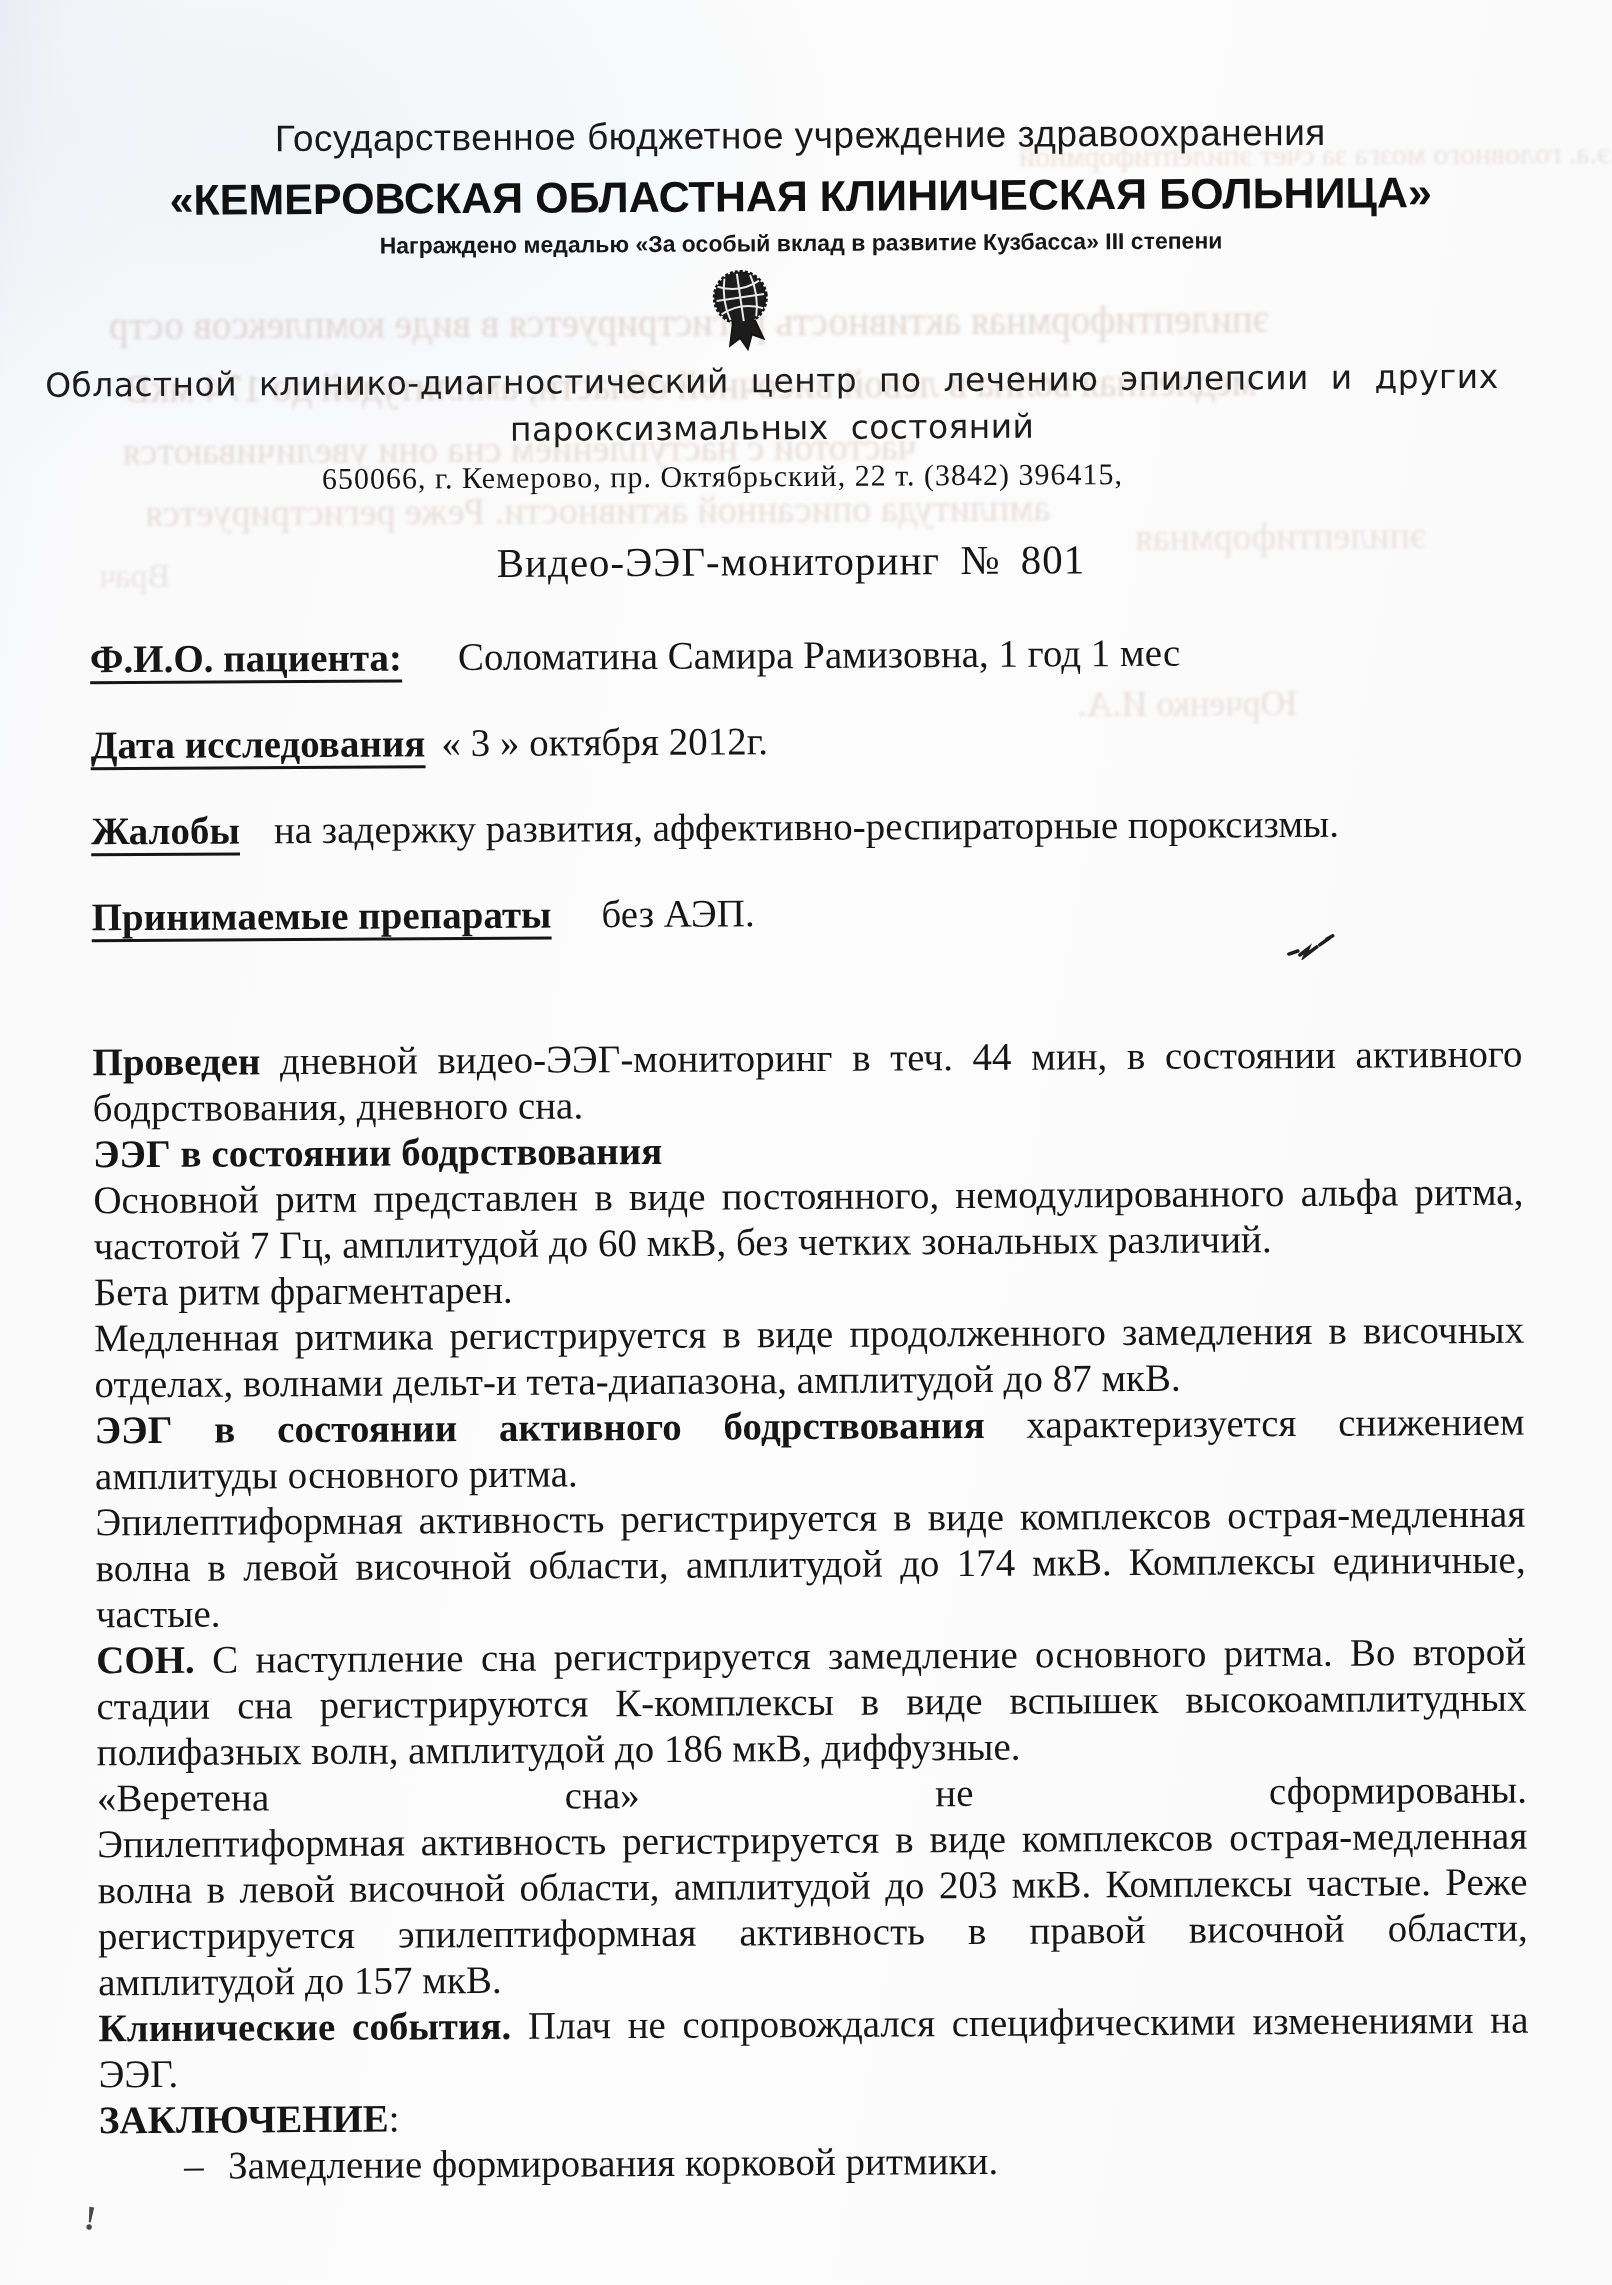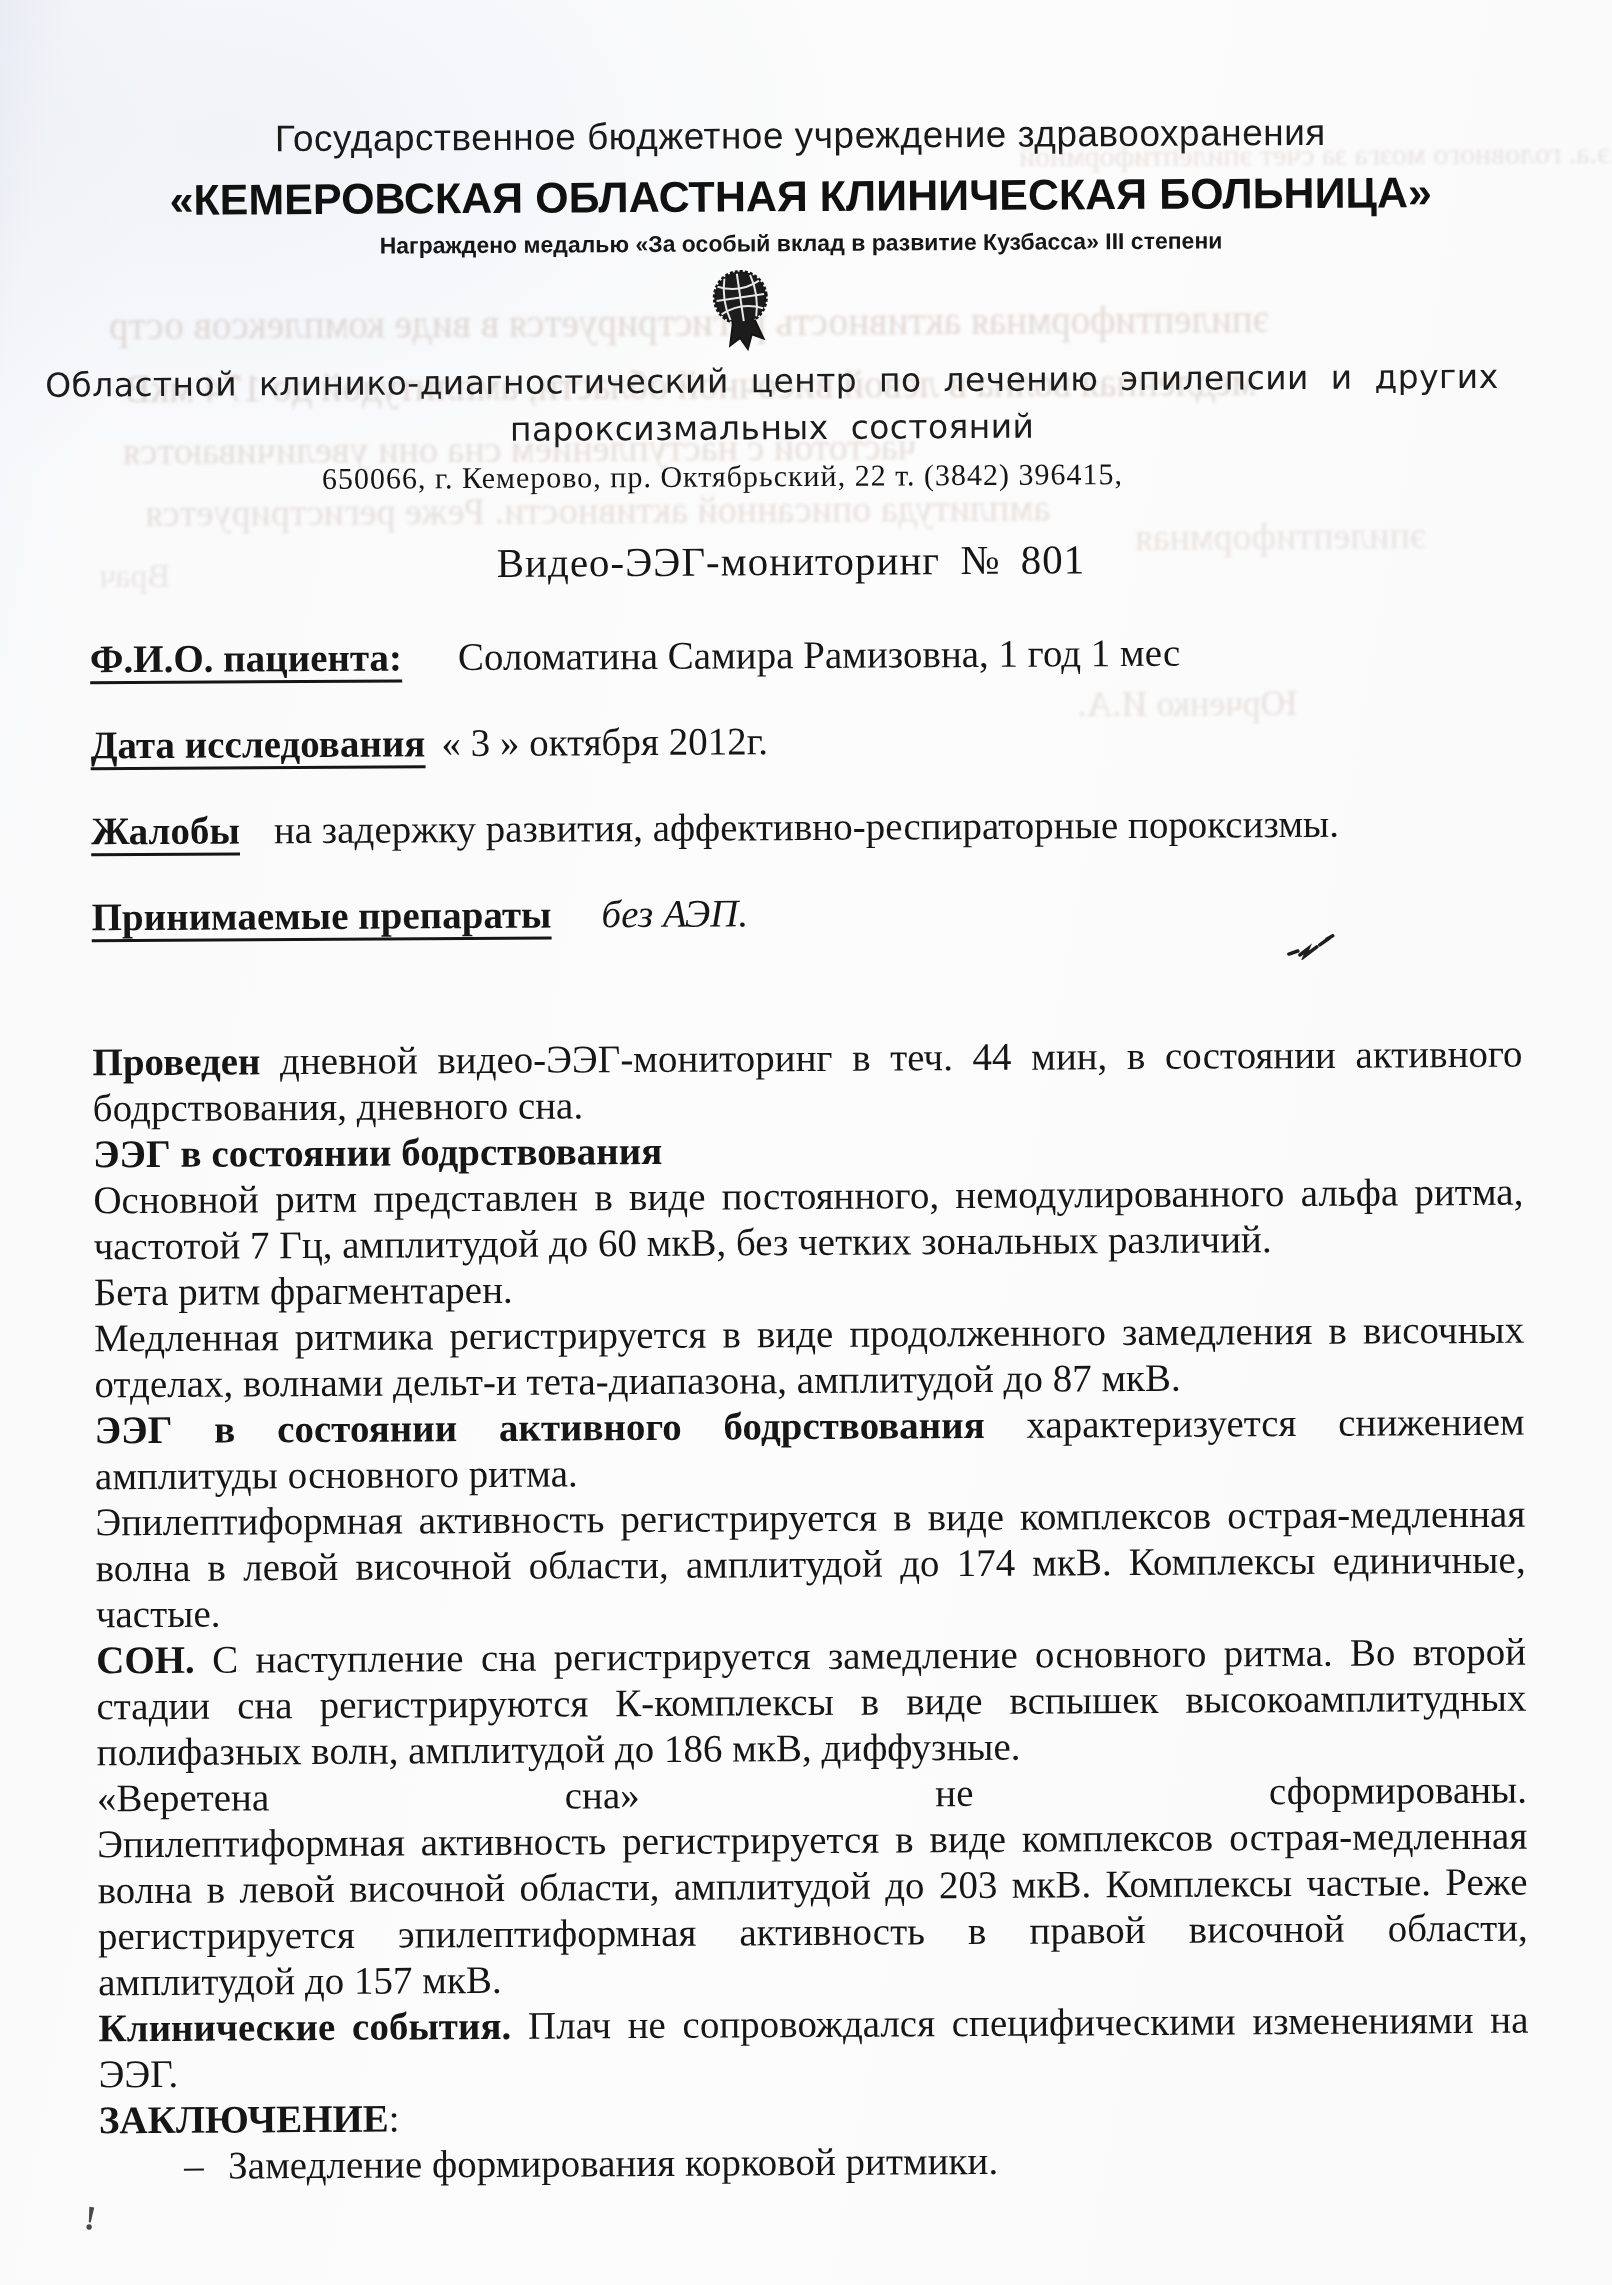--- a/index.html
+++ b/index.html
@@ -66,21 +66,21 @@
   
   main{margin:46px 90px 0 93px;font-size:39px;line-height:46px;text-align:justify;}
   .field{text-align:left;line-height:48px;margin-bottom:38px;}
   .field .lbl{
     font-weight:700;
     text-decoration:underline;text-decoration-thickness:3px;text-underline-offset:9px;
   }
   .field:nth-of-type(1) .val{margin-left:56px;}
   .field:nth-of-type(2) .val{margin-left:16px;}
   .field:nth-of-type(3) .val{margin-left:34px;}
-  .field:nth-of-type(4) .val{margin-left:50px;font-style:italic;}
+  .field:nth-of-type(4) .val{margin-left:50px;}
   .field.last{margin-bottom:98px;}
 
   .report p{margin:0;}
   .report b{font-weight:700;}
   .report b:empty{display:none;}
   .forced{text-align:justify;text-align-last:justify;}
   .concl-head{text-align:left;}
   .concl-item{text-align:left;}
   .concl-item .dash{display:inline-block;width:44px;margin-left:85px;font-weight:400;}
 

